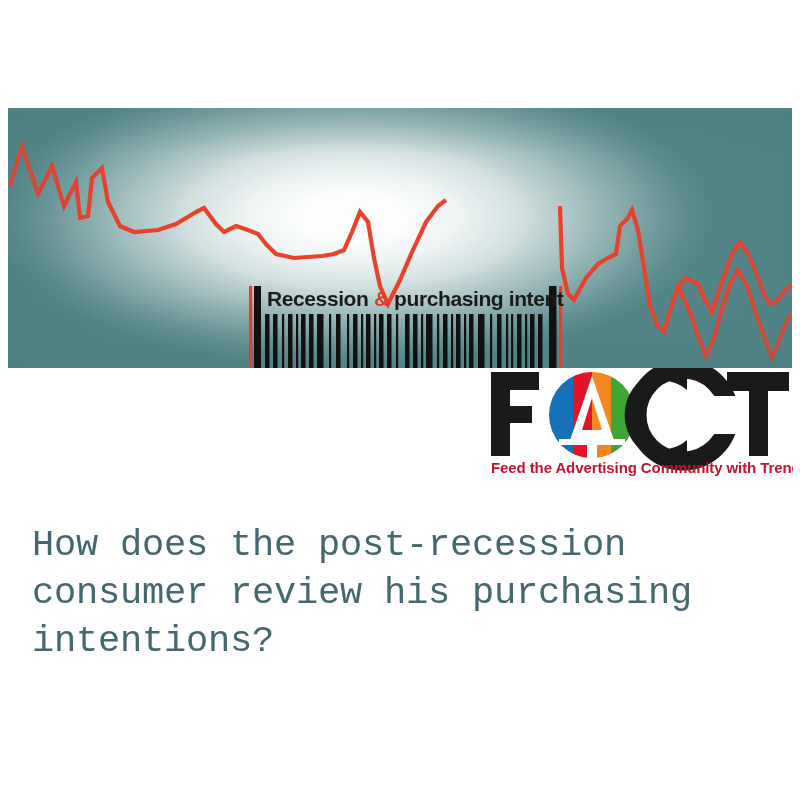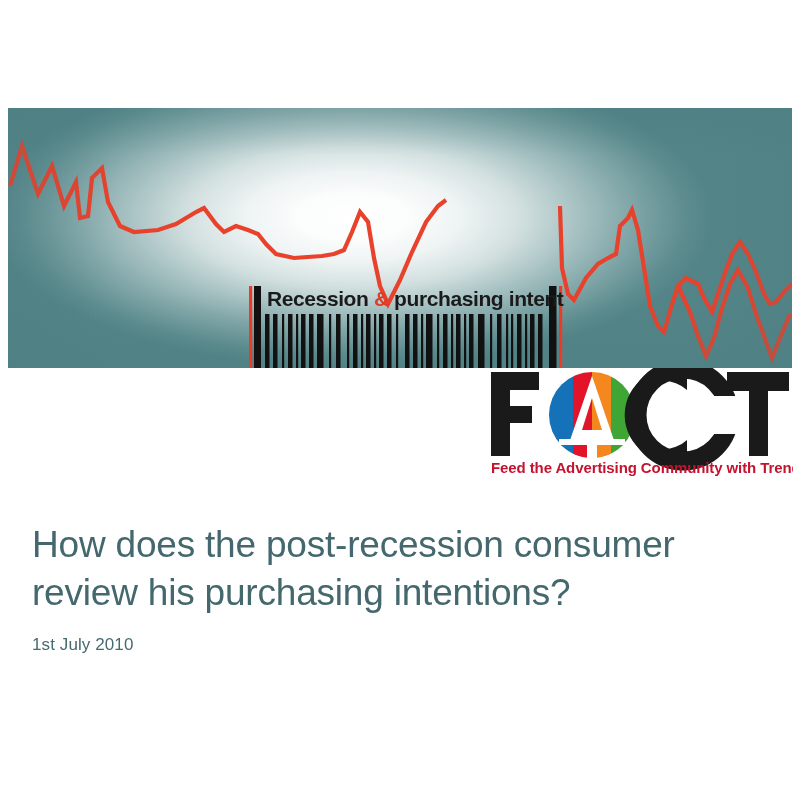--- a/index.html
+++ b/index.html
@@ -75,21 +75,21 @@
   
   #title-block {
     position: absolute;
     left: 32px;
     top: 521px;
     width: 730px;
   }
 
   #title {
     margin: 0;
-    font-family: Liberation Sans, sans-serif;
+    font-family: Liberation Mono, monospace;
     font-size: 37px;
     line-height: 48px;
     font-weight: 400;
     color: #44686d;
     letter-spacing: -0.2px;
   }
 
   #date {
     margin: 18px 0 0 0;
     font-family: "Liberation Sans", sans-serif;
@@ -214,16 +214,15 @@
     <g fill="#1a1a1a">
       <rect x="240" y="4" width="62" height="19"></rect>
       <rect x="262" y="4" width="19" height="84"></rect>
     </g>
 
     <text x="4" y="105" font-family="Liberation Sans, sans-serif" font-size="15" font-weight="600" fill="#c4122f" letter-spacing="-0.1">Feed the Advertising Community with Trends</text>
   </svg>
 
   <div id="title-block">
     <h1 id="title">How does the post-recession consumer review his purchasing intentions?</h1>
-    <p id="date">1st July 2010</p>
   </div>
 
 </div>
 
 </body></html>

